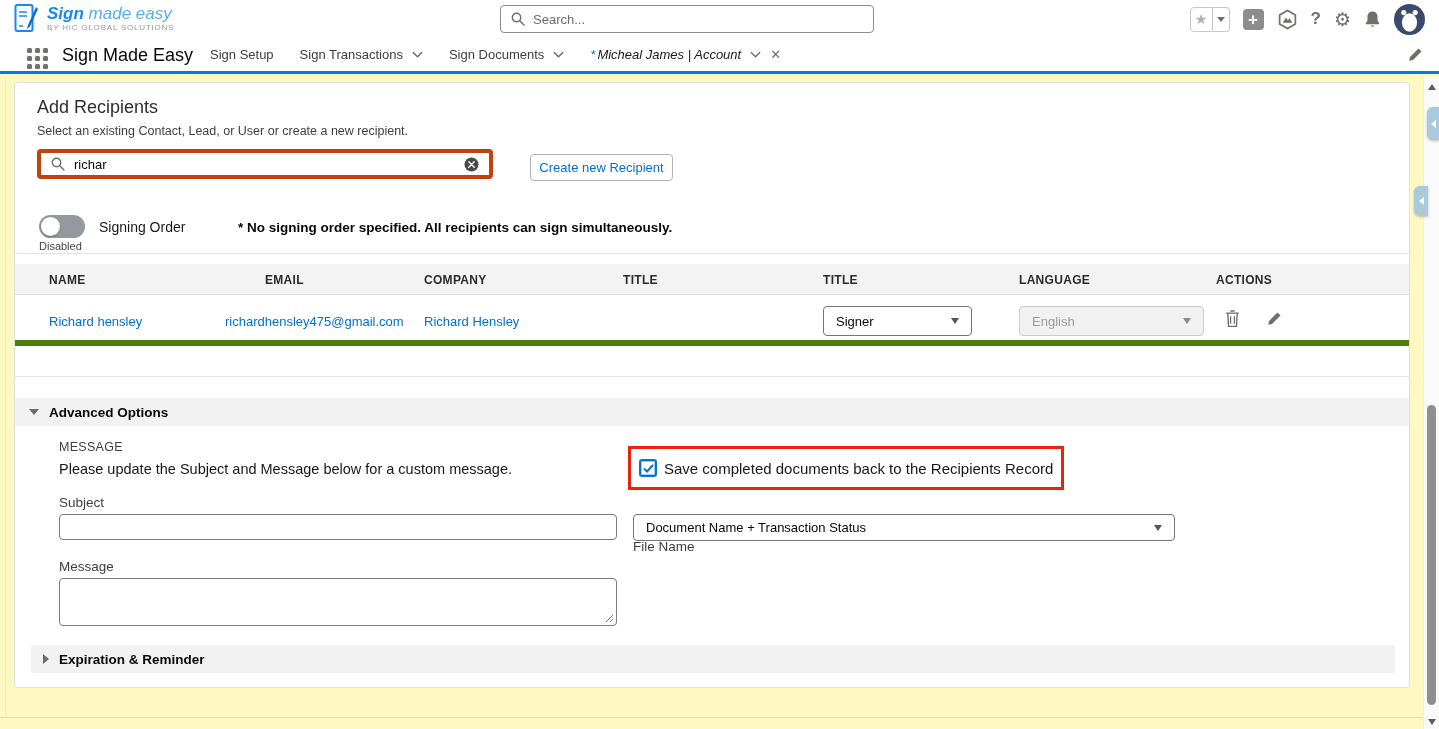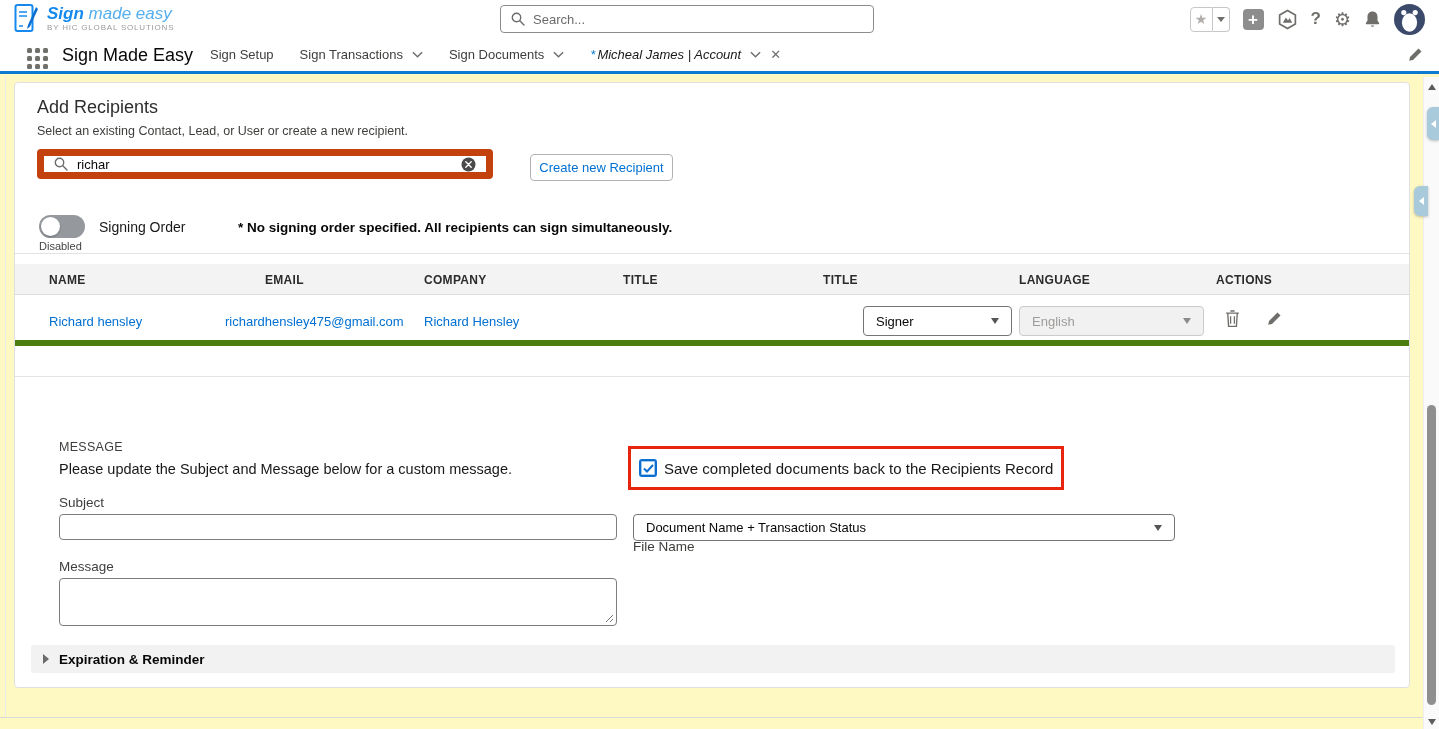--- a/index.html
+++ b/index.html
@@ -37,21 +37,21 @@
   .navpencil { position: absolute; right: 16px; top: 9px; }
 
   
   .leftline { position: absolute; left: 5px; top: 77px; width: 1px; height: 640px; background: #ececec; }
   .bottomline { position: absolute; left: 0; top: 717px; width: 1423px; height: 1px; background: #d9d9d9; }
 
   
   .card { position: absolute; left: 14px; top: 82px; width: 1396px; height: 606px; background: #fff; border: 1px solid #e0e0e0; border-radius: 4px; }
   .ptitle { position: absolute; left: 22px; top: 14px; font-size: 18px; color: #2e2e2e; }
   .psub { position: absolute; left: 22px; top: 41px; font-size: 12.5px; color: #3e3e3c; text-align: center; }
-  .rsearch { position: absolute; left: 22px; top: 66px; width: 456px; height: 30px; border: 7px solid #c2410c; border-radius: 4px; display: flex; align-items: center; padding: 0 10px; gap: 9px; background: #fff; }
+  .rsearch { position: absolute; left: 22px; top: 66px; width: 456px; height: 30px; border: 4px solid #c2410c; border-radius: 4px; display: flex; align-items: center; padding: 0 10px; gap: 9px; background: #fff; }
   .rsearch input { border: none; outline: none; flex: 1; font-size: 13px; font-family: "Liberation Sans", sans-serif; color: #080707; background: transparent; }
   .createbtn { position: absolute; left: 515px; top: 71px; width: 143px; height: 27px; background: #fff; border: 1px solid #b5b3b1; border-radius: 4px; color: #0070d2; font-size: 13px; display: flex; align-items: center; justify-content: center; cursor: pointer; }
 
   .toggle { position: absolute; left: 24px; top: 132px; width: 46px; height: 23px; border-radius: 12px; background: #95999e; cursor: pointer; }
   .toggle .knob { position: absolute; left: 2px; top: 2px; width: 19px; height: 19px; border-radius: 50%; background: #fff; box-shadow: 0 1px 2px rgba(0,0,0,.3); }
   .togglestate { position: absolute; left: 24px; top: 157px; font-size: 11px; color: #444; }
   .togglelabel { position: absolute; left: 84px; top: 136px; font-size: 14px; color: #181818; }
   .signnote { position: absolute; left: 223px; top: 137px; font-size: 13.5px; font-weight: bold; color: #080707; }
 
   .divider { position: absolute; left: 0; width: 1394px; height: 1px; background: #e3e3e3; }
@@ -230,39 +230,43 @@
       <div class="th" style="left:608px;">TITLE</div>
       <div class="th" style="left:808px;">TITLE</div>
       <div class="th" style="left:1004px;">LANGUAGE</div>
       <div class="th" style="left:1201px;">ACTIONS</div>
     </div>
 
     <div class="trow">
       <a class="tlink" style="left:34px;">Richard hensley</a>
       <a class="tlink" style="left:210px;">richardhensley475@gmail.com</a>
       <a class="tlink" style="left:409px;">Richard Hensley</a>
-      <div class="sel enabled" style="left:808px; top:11px; width:149px;margin-left:40px;">
+      <div class="sel enabled" style="left:808px; top:11px; width:149px;">
         <span>Signer</span>
         <span class="caret"></span>
       </div>
       <div class="sel disabled" style="left:1004px; top:11px; width:185px;">
         <span>English</span>
         <span class="caret"></span>
       </div>
     </div>
     <svg class="actionicon" style="left:1210px;" width="15" height="18" viewBox="0 0 14 17">
       <path d="M1 3h12M5 1h4M2.5 3l.8 12.5h7.4L11.5 3" fill="none" stroke="#706e6b" stroke-width="1.3"></path>
       <path d="M5.2 6v7M8.8 6v7" stroke="#706e6b" stroke-width="1.2"></path>
     </svg>
     <svg class="actionicon" style="left:1252px; top:228px;" width="15" height="15" viewBox="0 0 15 15">
       <path d="M10.5 1.5l3 3-8.5 8.5-3.8.8.8-3.8z" fill="#706e6b"></path>
     </svg>
 
     <div class="divider" style="top:293px;"></div>
 
+    <div class="secbar" style="left:0; top:315px; width:1394px; height:28px; padding-left:14px; gap:10px;">
+      <span class="caret-open"></span>
+      <span class="label">Advanced Options</span>
+    </div>
 
     <div class="msglabel">MESSAGE</div>
     <div class="msghelp">Please update the Subject and Message below for a custom message.</div>
 
     <div class="redbox">
       <div class="cbox">
         <svg width="11" height="9" viewBox="0 0 11 9">
           <path d="M1 4.5L4 7.5 10 1" fill="none" stroke="#0b6fd0" stroke-width="2"></path>
         </svg>
       </div>

